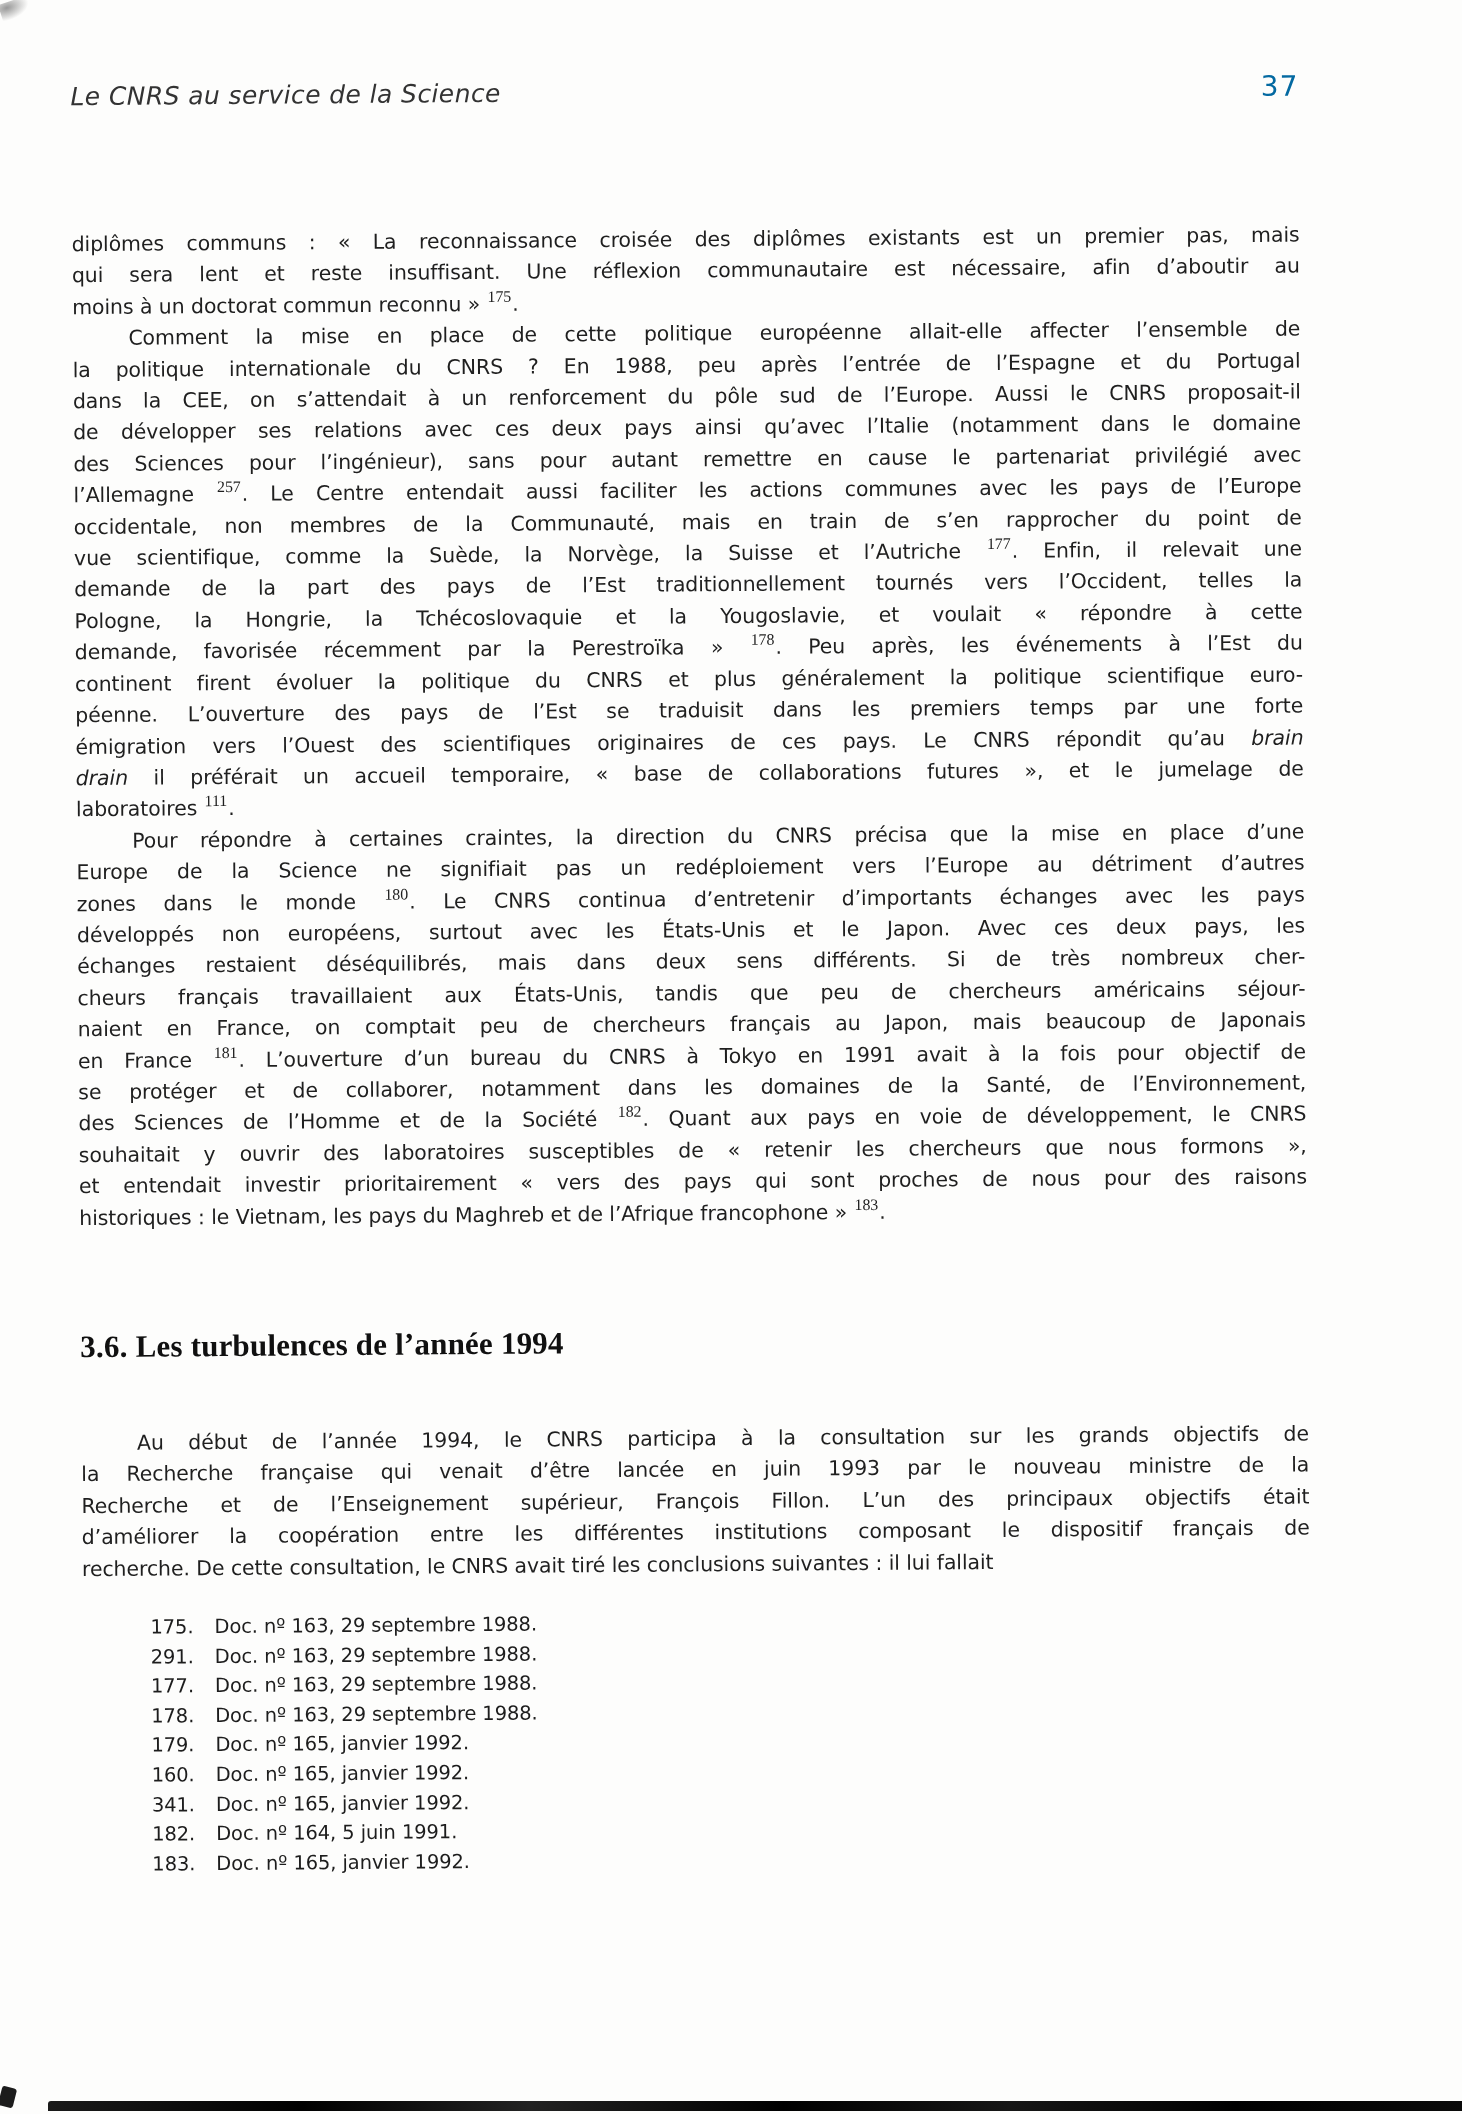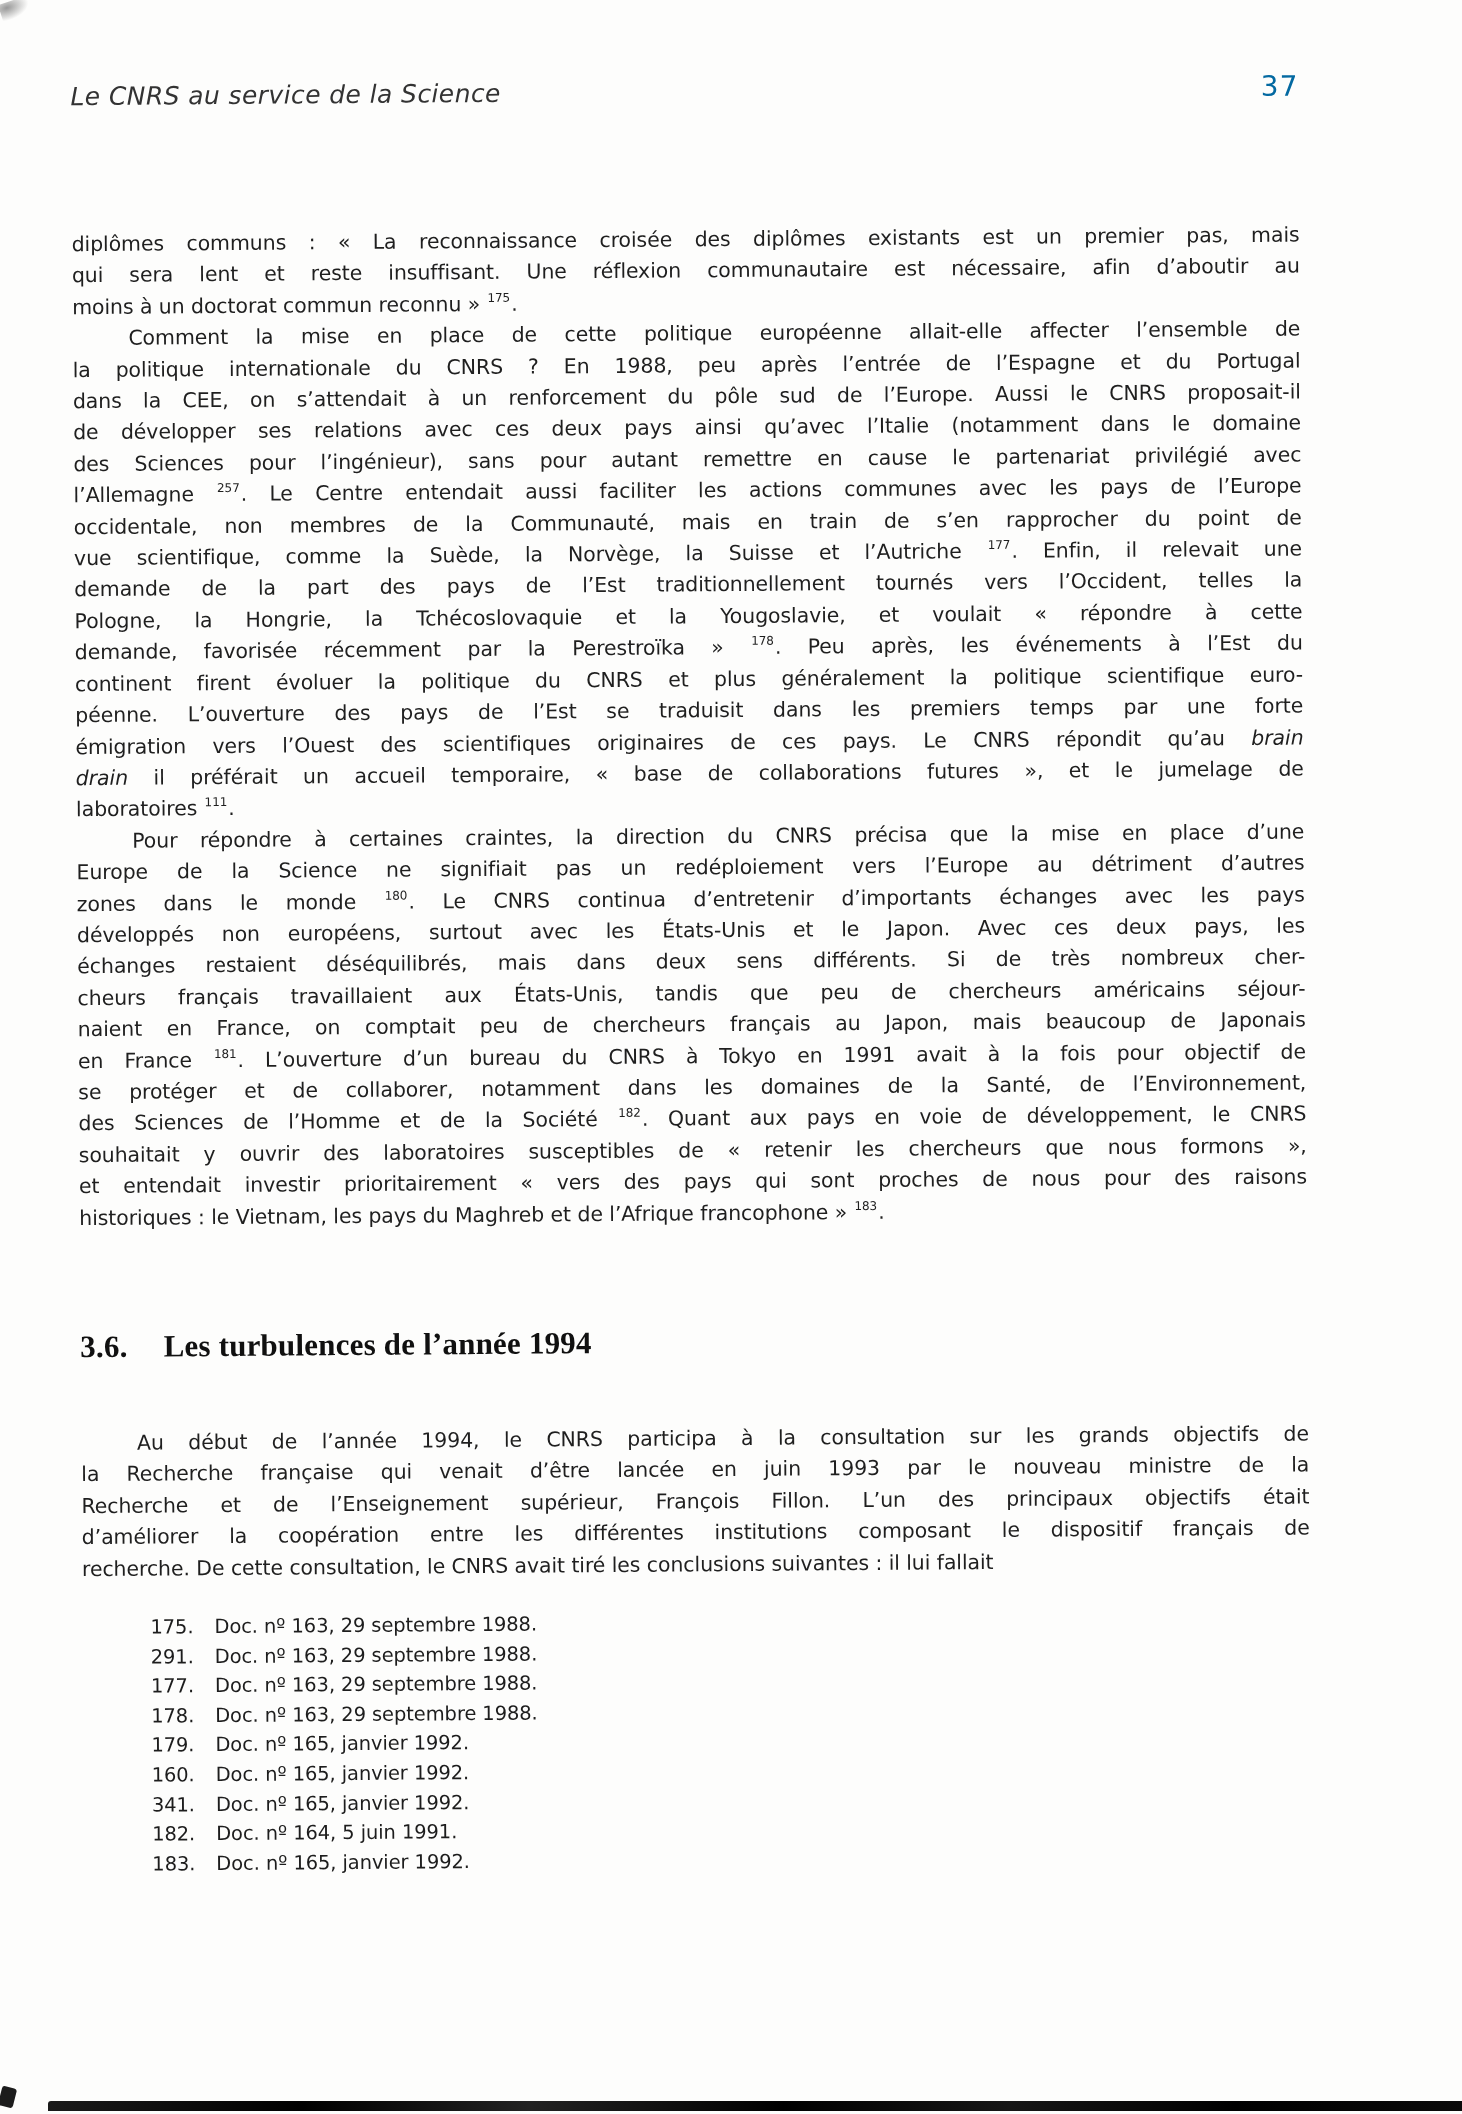--- a/index.html
+++ b/index.html
@@ -25,33 +25,33 @@
   .body-text{
     position:absolute;top:224px;left:78px;width:1228px;
     font-size:20.5px;line-height:31.4px;color:#1f1f1f;
     letter-spacing:-0.1px;
   }
   .para{margin:0;}
   .line{text-align:justify;text-align-last:justify;}
   .line.last{text-align-last:left;}
   .line.indent{text-indent:56px;}
   sup{
-    font-size:12px;line-height:0;vertical-align:baseline;
-    position:relative;top:-9px;margin:0 1px;
+    font-size:16px;line-height:0;vertical-align:baseline;
+    position:relative;top:-9px;margin:0 1px;font-family:Liberation Serif, serif;
   }
   i{}
 
   
   .section-heading{
     margin-top:91px;margin-bottom:59px;
     font-family:"Liberation Serif","DejaVu Serif",serif;
     font-weight:bold;font-size:31px;line-height:44px;color:#101010;
     text-align:left;letter-spacing:.2px;
   }
-  .heading-number{margin-right:36px;}
+  .heading-number{margin-right:8px;}
 
   
   .footnotes{
     margin-top:28px;padding-left:68px;
     font-size:19.5px;line-height:29.6px;color:#1d1d1d;
   }
   .footnote{display:flex;}
   .fn-num{width:64px;flex:none;}
 
   

